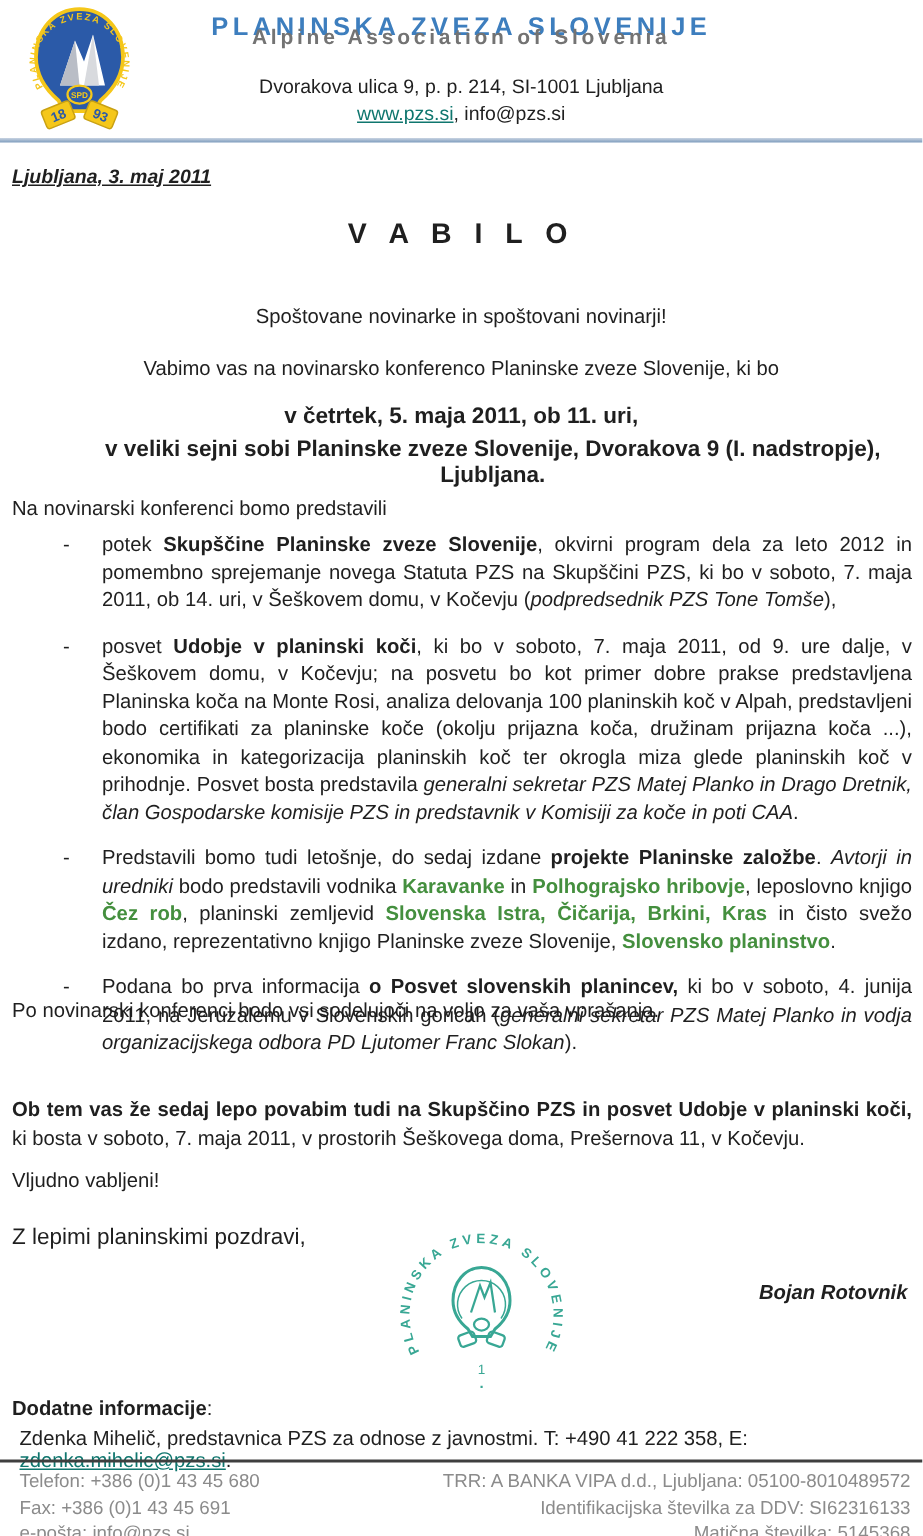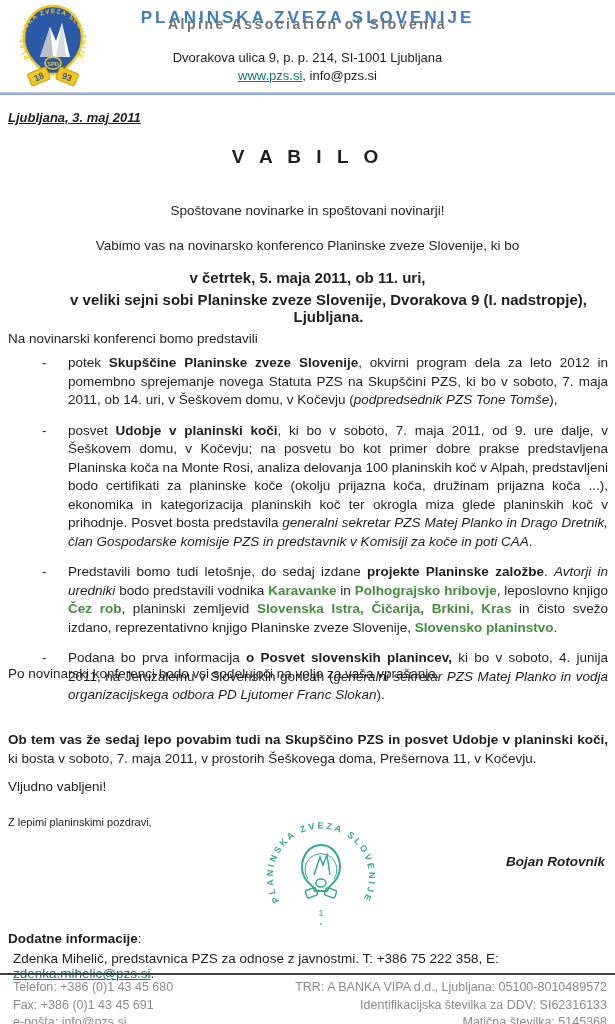--- a/index.html
+++ b/index.html
@@ -30,21 +30,21 @@
   .agenda-intro{left:8px;top:331px;font-size:13.5px;}
 
   .bullets{left:8px;right:7px;top:354px;}
   .bullet{display:flex;padding-left:34px;margin-bottom:12px;font-size:13.5px;line-height:18.5px;}
   .bullet .bm{width:26px;flex:none;}
   .bullet .bt{flex:1;text-align:justify;}
 
   .questions{left:8px;top:666px;font-size:13.5px;}
   .invite{left:8px;right:7px;top:704px;font-size:13.5px;line-height:19px;text-align:justify;margin-top:26px;}
   .vljudno{left:8px;top:779px;font-size:13.5px;}
-  .regards{left:8px;top:816px;font-size:11px;}
+  .regards{left:8px;top:816px;font-size:15px;}
 
   
   .st-b{font-weight:bold;}
   .st-i{font-style:italic;}
   .st-g{font-weight:bold;color:#448f3e;}
 
   
   .stamp{left:257px;top:813px;width:128px;height:124px;}
   .signature{right:10px;top:849px;text-align:right;font-size:13.5px;}
   .signature .name{font-weight:bold;font-style:italic;margin-top:5px;}
@@ -147,21 +147,21 @@
     <text x="64" y="103" font-size="9" fill="#38a794" text-anchor="middle">1</text>
     <text x="64" y="112" font-size="10" font-weight="bold" fill="#38a794" text-anchor="middle">.</text>
   </svg>
 </div>
 
 <div class="abs signature">
   <div class="name">Bojan Rotovnik</div>
 </div>
 
 <div class="abs dodatne"><span class="st-b">Dodatne informacije</span><span>:</span></div>
-<div class="abs contact"><span>Zdenka Mihelič, predstavnica PZS za odnose z javnostmi. T: +386 75 222 358, E: </span><a class="link">zdenka.mihelic@pzs.si</a><span>.</span></div>
+<div class="abs contact"><span>Zdenka Mihelič, predstavnica PZS za odnose z javnostmi. T: +490 41 222 358, E: </span><a class="link">zdenka.mihelic@pzs.si</a><span>.</span></div>
 
 <div class="abs footer-rule"></div>
 
 <div class="abs footer-col footer-left">
   <div>Telefon: +386 (0)1 43 45 680</div>
   <div>Fax: +386 (0)1 43 45 691</div>
   <div>e-pošta: info@pzs.si</div>
 </div>
 <div class="abs footer-col footer-right">
   <div>TRR: A BANKA VIPA d.d., Ljubljana: 05100-8010489572</div>

